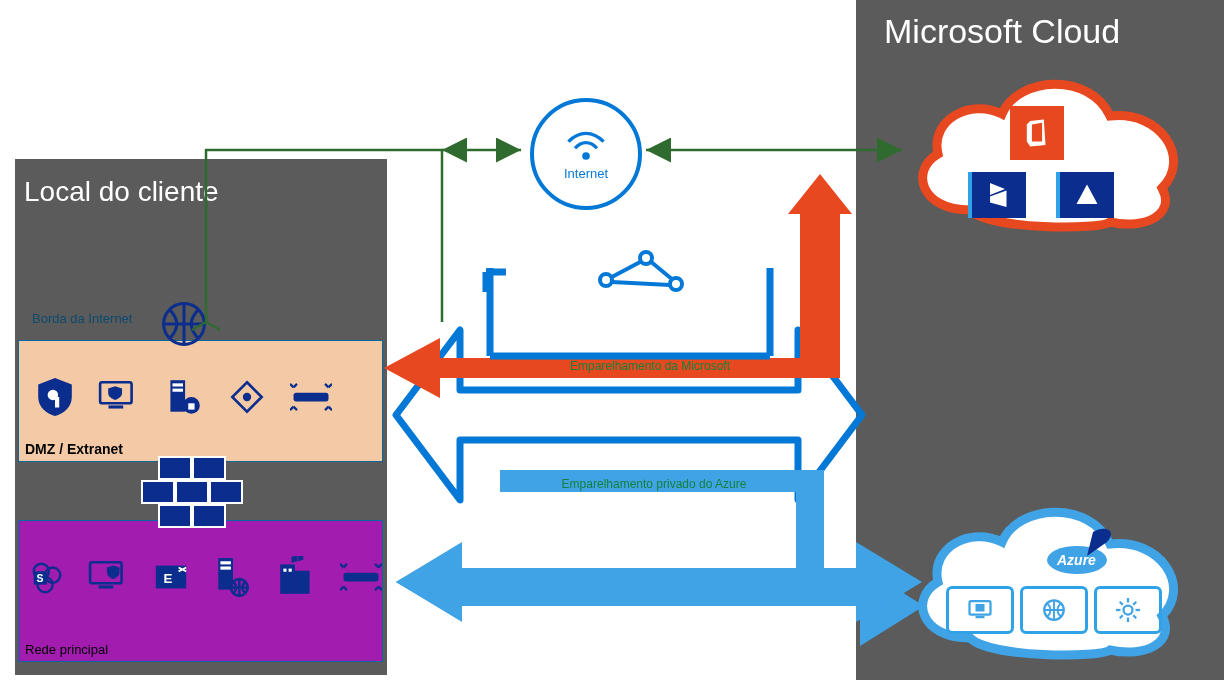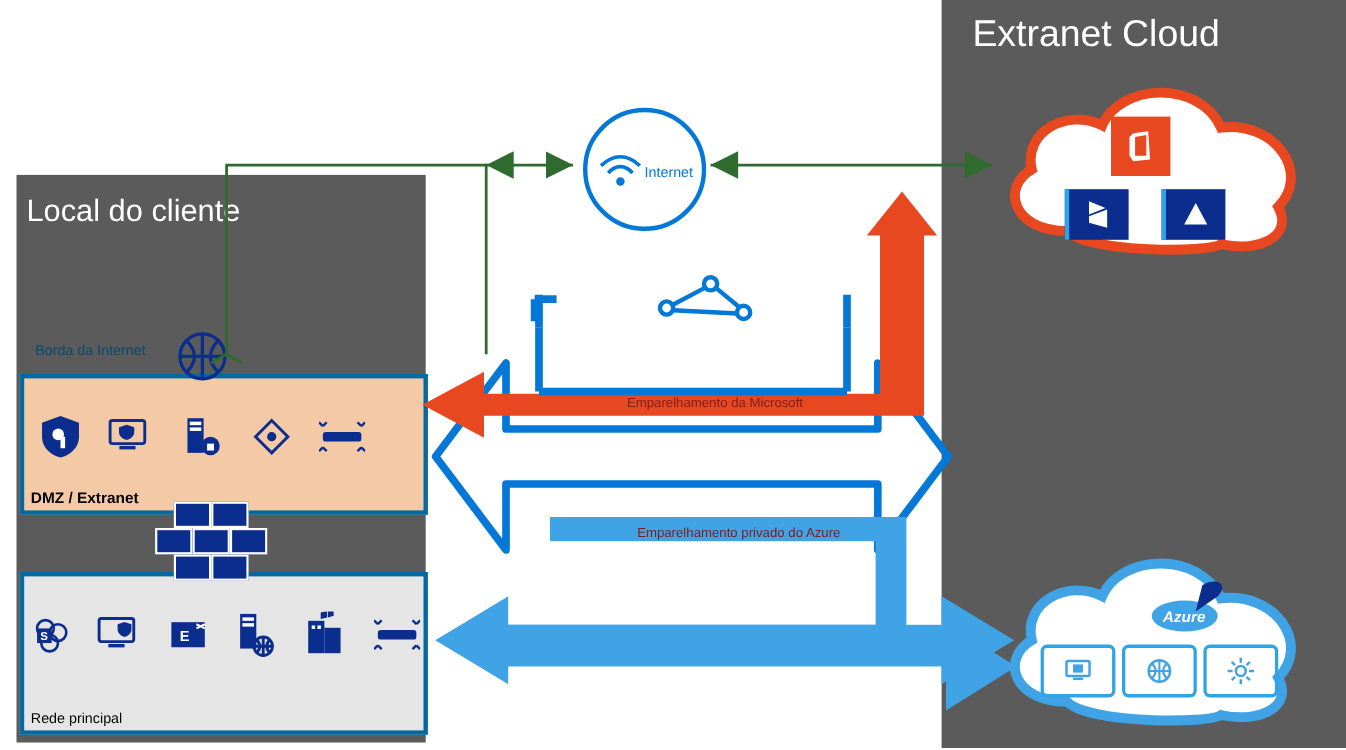--- a/index.html
+++ b/index.html
@@ -25,78 +25,78 @@
   }
   .heading {
     color: #fff;
     font-weight: 300;
   }
   .heading-left { left: 24px; top: 176px; font-size: 28px; letter-spacing: 0px;}
   .heading-right { left: 884px; top: 12px; font-size: 34px; }
   .borda { left: 32px; top: 311px; font-size:13px; color:#0c4a6e;}
   .zone {
     position:absolute;
-    border: 4px solid #0369a1;
+    border: 1px solid #0369a1;
   }
   .dmz {
     left: 18px; top: 340px; width: 363px; height: 120px;
     background: #f4caa6;
   }
   .rede {
     left: 18px; top: 520px; width: 363px; height: 140px;
-    background: #e5e5e5;
+    background: #a21caf;
   }
   .dmz-label { position:absolute; left:6px; bottom:4px; font-weight:bold; font-size:14px; color:#000;}
   .rede-label{ position:absolute; left:6px; bottom:4px; font-size:13px; color:#000;}
   
   .iconrow { position:absolute; display:flex; gap:22px; align-items:center;}
   .dmz-icons { left: 34px; top: 376px; }
   .rede-icons{ left: 28px; top: 556px; }
   .ico { width:42px; height:42px; display:flex; align-items:center; justify-content:center;}
   .ico svg { width:100%; height:100%; }
   .navy { fill:#0b2d8e; }
   .navystroke { stroke:#0b2d8e; stroke-width:2.5; fill:none; }
   
   .globe { left:160px; top:300px; }
   
   .firewall { left:158px; top:456px; width:68px; height:72px; }
   .firewall .brick { background:#0b2d8e; border:2px solid #fff; position:absolute; width:30px; height:20px;}
   
   .internet-circle {
     position:absolute; left:530px; top:98px; width:104px; height:104px;
     border:4px solid #0478d6; border-radius:50%;
-    display:flex; align-items:center; justify-content:center;
+    display:flex; flex-direction:column; align-items:center; justify-content:center;
     background:#fff;
   }
   .internet-label { color:#0478d6; font-size:13px; margin-top:4px;}
   
   .peer-label {
-    position:absolute; color:#7f1d1d; font-size:12px; text-align:center;
+    position:absolute; color:#15803d; font-size:12px; text-align:center;
     width:260px;
   }
   .ms-peer { left:520px; top:359px; }
-  .az-peer { left:504px; top:477px;text-align:right; }
+  .az-peer { left:524px; top:477px; }
   
   .apptile {
     position:absolute; display:flex; align-items:center; justify-content:center;
     color:#fff; font-weight:bold;
   }
   .orange-tile { background:#e8481f; width:54px; height:54px; }
   .navy-tile { background:#0b2d8e; width:54px; height:46px; border-left:4px solid #2fa3e6;}
   .azure-tile { width:62px; height:42px; border:3px solid #2fa3e6; border-radius:6px; display:flex; align-items:center; justify-content:center;}
   .azure-tile svg { width:30px; height:30px; }
 </style>
 </head>
 <body>
 
 <div class="layer panel-right"></div>
 <div class="layer panel-left"></div>
 
 <div class="layer heading heading-left">Local do cliente</div>
-<div class="layer heading heading-right">Extranet Cloud</div>
+<div class="layer heading heading-right">Microsoft Cloud</div>
 
 <div class="layer borda">Borda da Internet</div>
 
 <div class="zone dmz">
   <div class="dmz-label">DMZ / Extranet</div>
 </div>
 
 <div class="zone rede">
   <div class="rede-label">Rede principal</div>
 </div>

